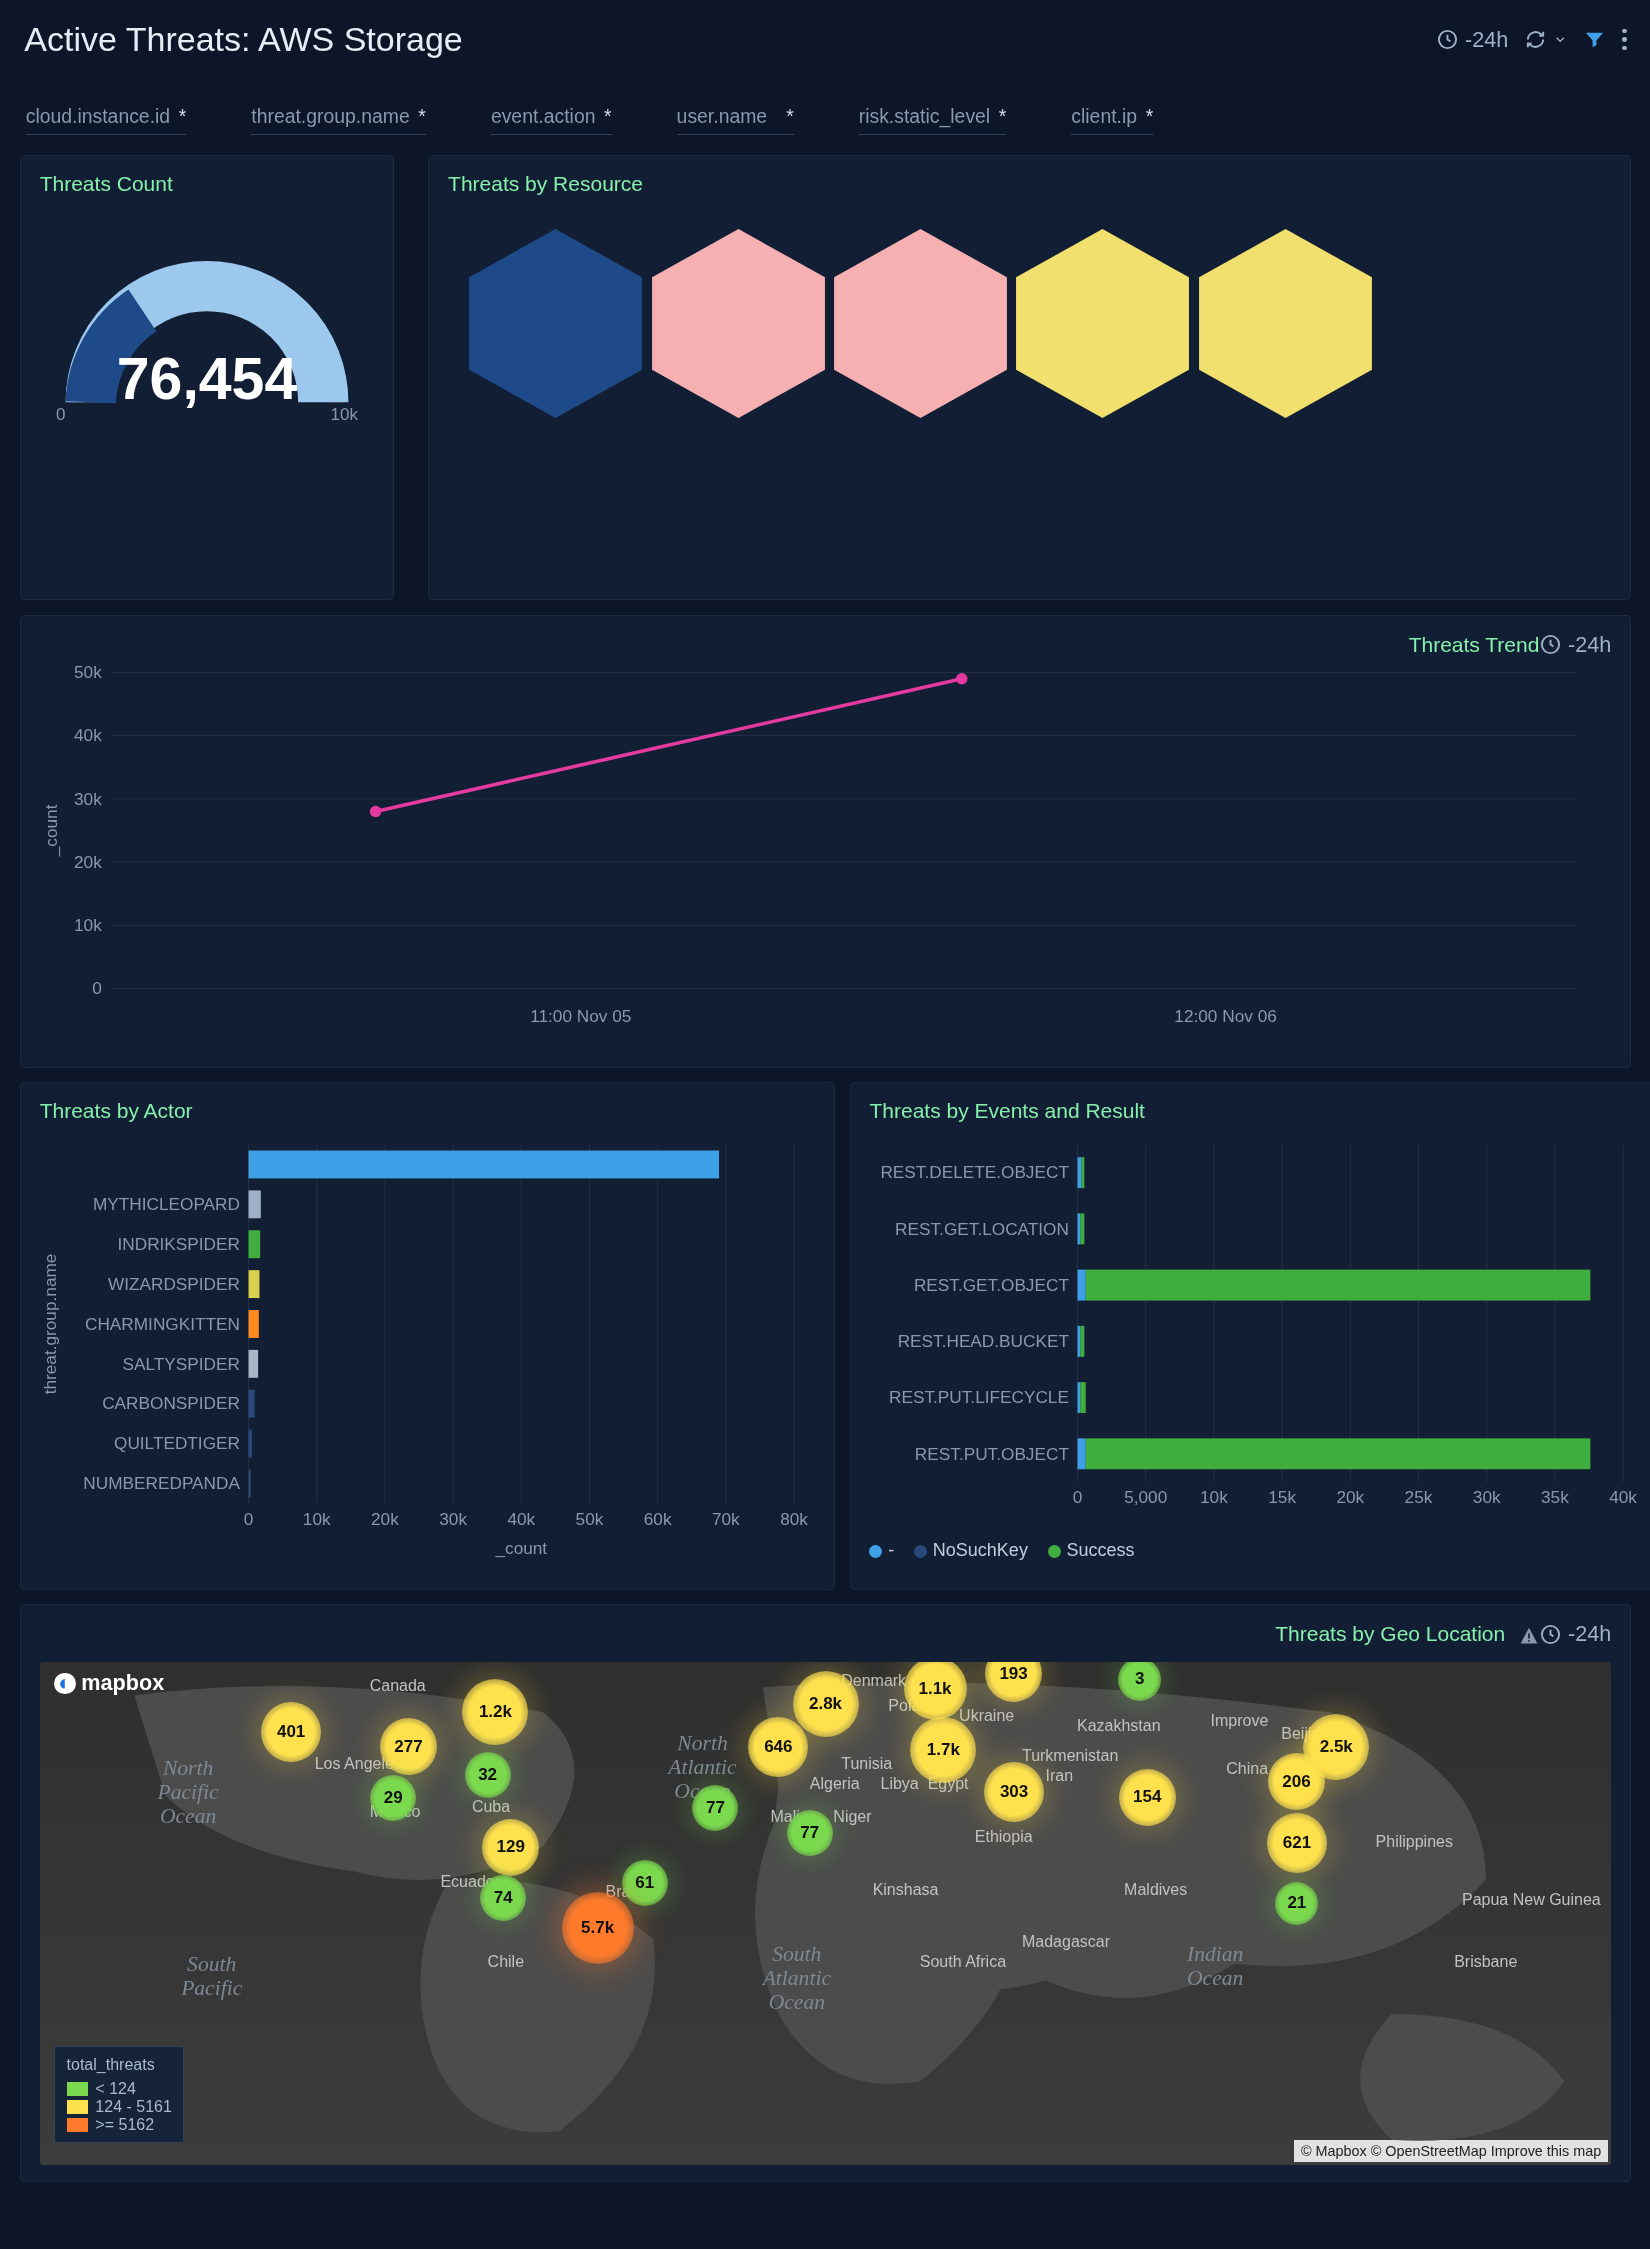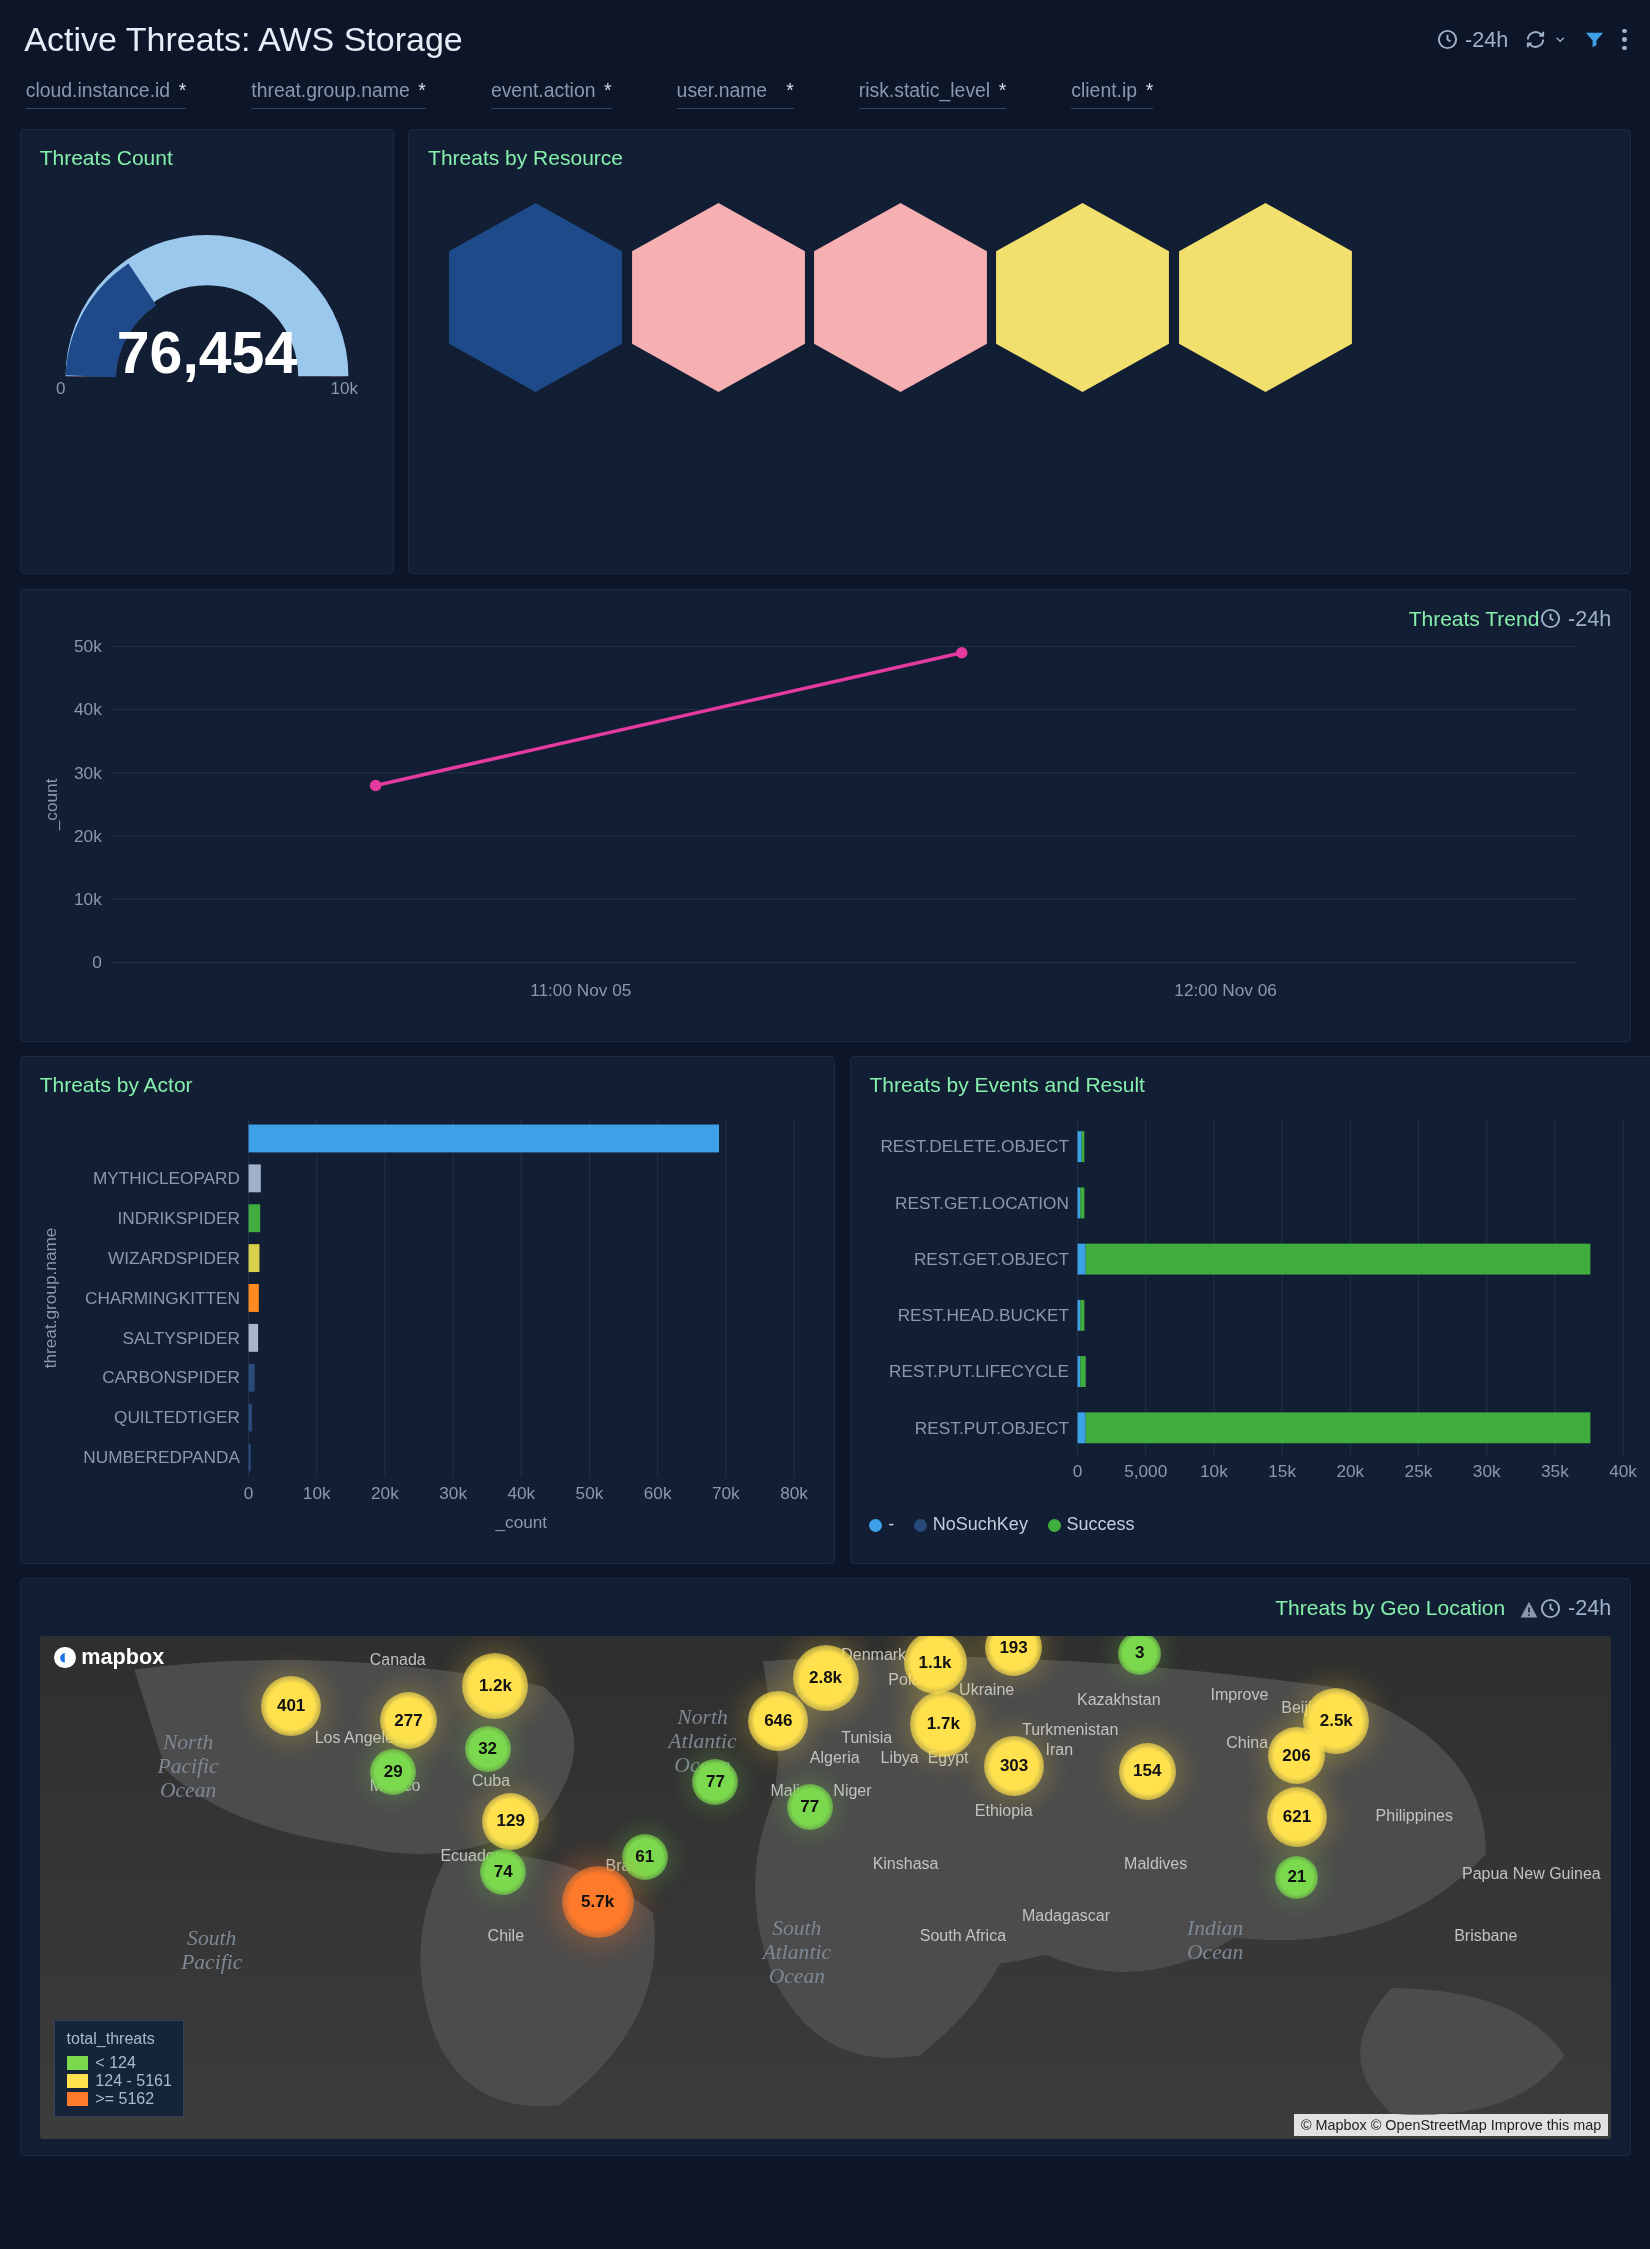--- a/index.html
+++ b/index.html
@@ -19,20 +19,21 @@
   }
   .title { color: #e6edf7; font-size: 34px; font-weight: 400; }
   .header-right { display: flex; align-items: center; gap: 16px; }
   .hdr-btn { display: flex; align-items: center; gap: 5.7px; color: #9fb0c9; cursor: pointer; font-size: 21.6px; }
   .icon-svg { width: 23px; height: 23px; fill: none; stroke: #9fb0c9; stroke-width: 2; }
   .filters {
     display: flex;
     gap: 65px;
     padding: 2.9px 5.7px 20px 5.7px;
     flex-wrap: wrap;
+    margin-top: 26px;
   }
   .filter-item { display: flex; flex-direction: column; gap: 2.9px; }
   .filter-label { color: #8a98ae; font-size: 19.4px; }
   .filter-val { color: #d3dbe8; font-size: 19.4px; }
   .filter-underline { height: 1.4px; background: #33425c; width: 100%; margin-top:2.9px; }
   .panel {
     background: #111e33;
     border: 0.7px solid #1c2b42;
     border-radius: 4.3px;
     padding: 16px 18.7px;
@@ -167,21 +168,21 @@
           <path d="M 58 240 A 162 162 0 0 1 382 240" stroke="#9cc8ee" stroke-width="70" fill="none"></path>
           <path d="M 58 240 A 162 162 0 0 1 130 112" stroke="#1f4a8a" stroke-width="70" fill="none"></path>
         </svg>
         <div class="gauge-val">76,454</div>
         <div class="gauge-ticks">
           <span>0</span>
           <span>10k</span>
         </div>
       </div>
     </div>
-    <div class="panel" style="height:445px;">
+    <div class="panel" style="height:445px;margin-left:20px;">
       <div class="panel-title">Threats by Resource</div>
       <div class="hex-row" id="hex-mount">
           <div class="hex"><svg width="201" height="201" viewBox="0 0 100 100">
               <polygon points="50,3 93,27 93,73 50,97 7,73 7,27" fill="#1f4a8a"></polygon>
             </svg></div>
           <div class="hex"><svg width="201" height="201" viewBox="0 0 100 100">
               <polygon points="50,3 93,27 93,73 50,97 7,73 7,27" fill="#f6b0b2"></polygon>
             </svg></div>
           <div class="hex"><svg width="201" height="201" viewBox="0 0 100 100">
               <polygon points="50,3 93,27 93,73 50,97 7,73 7,27" fill="#f6b0b2"></polygon>

